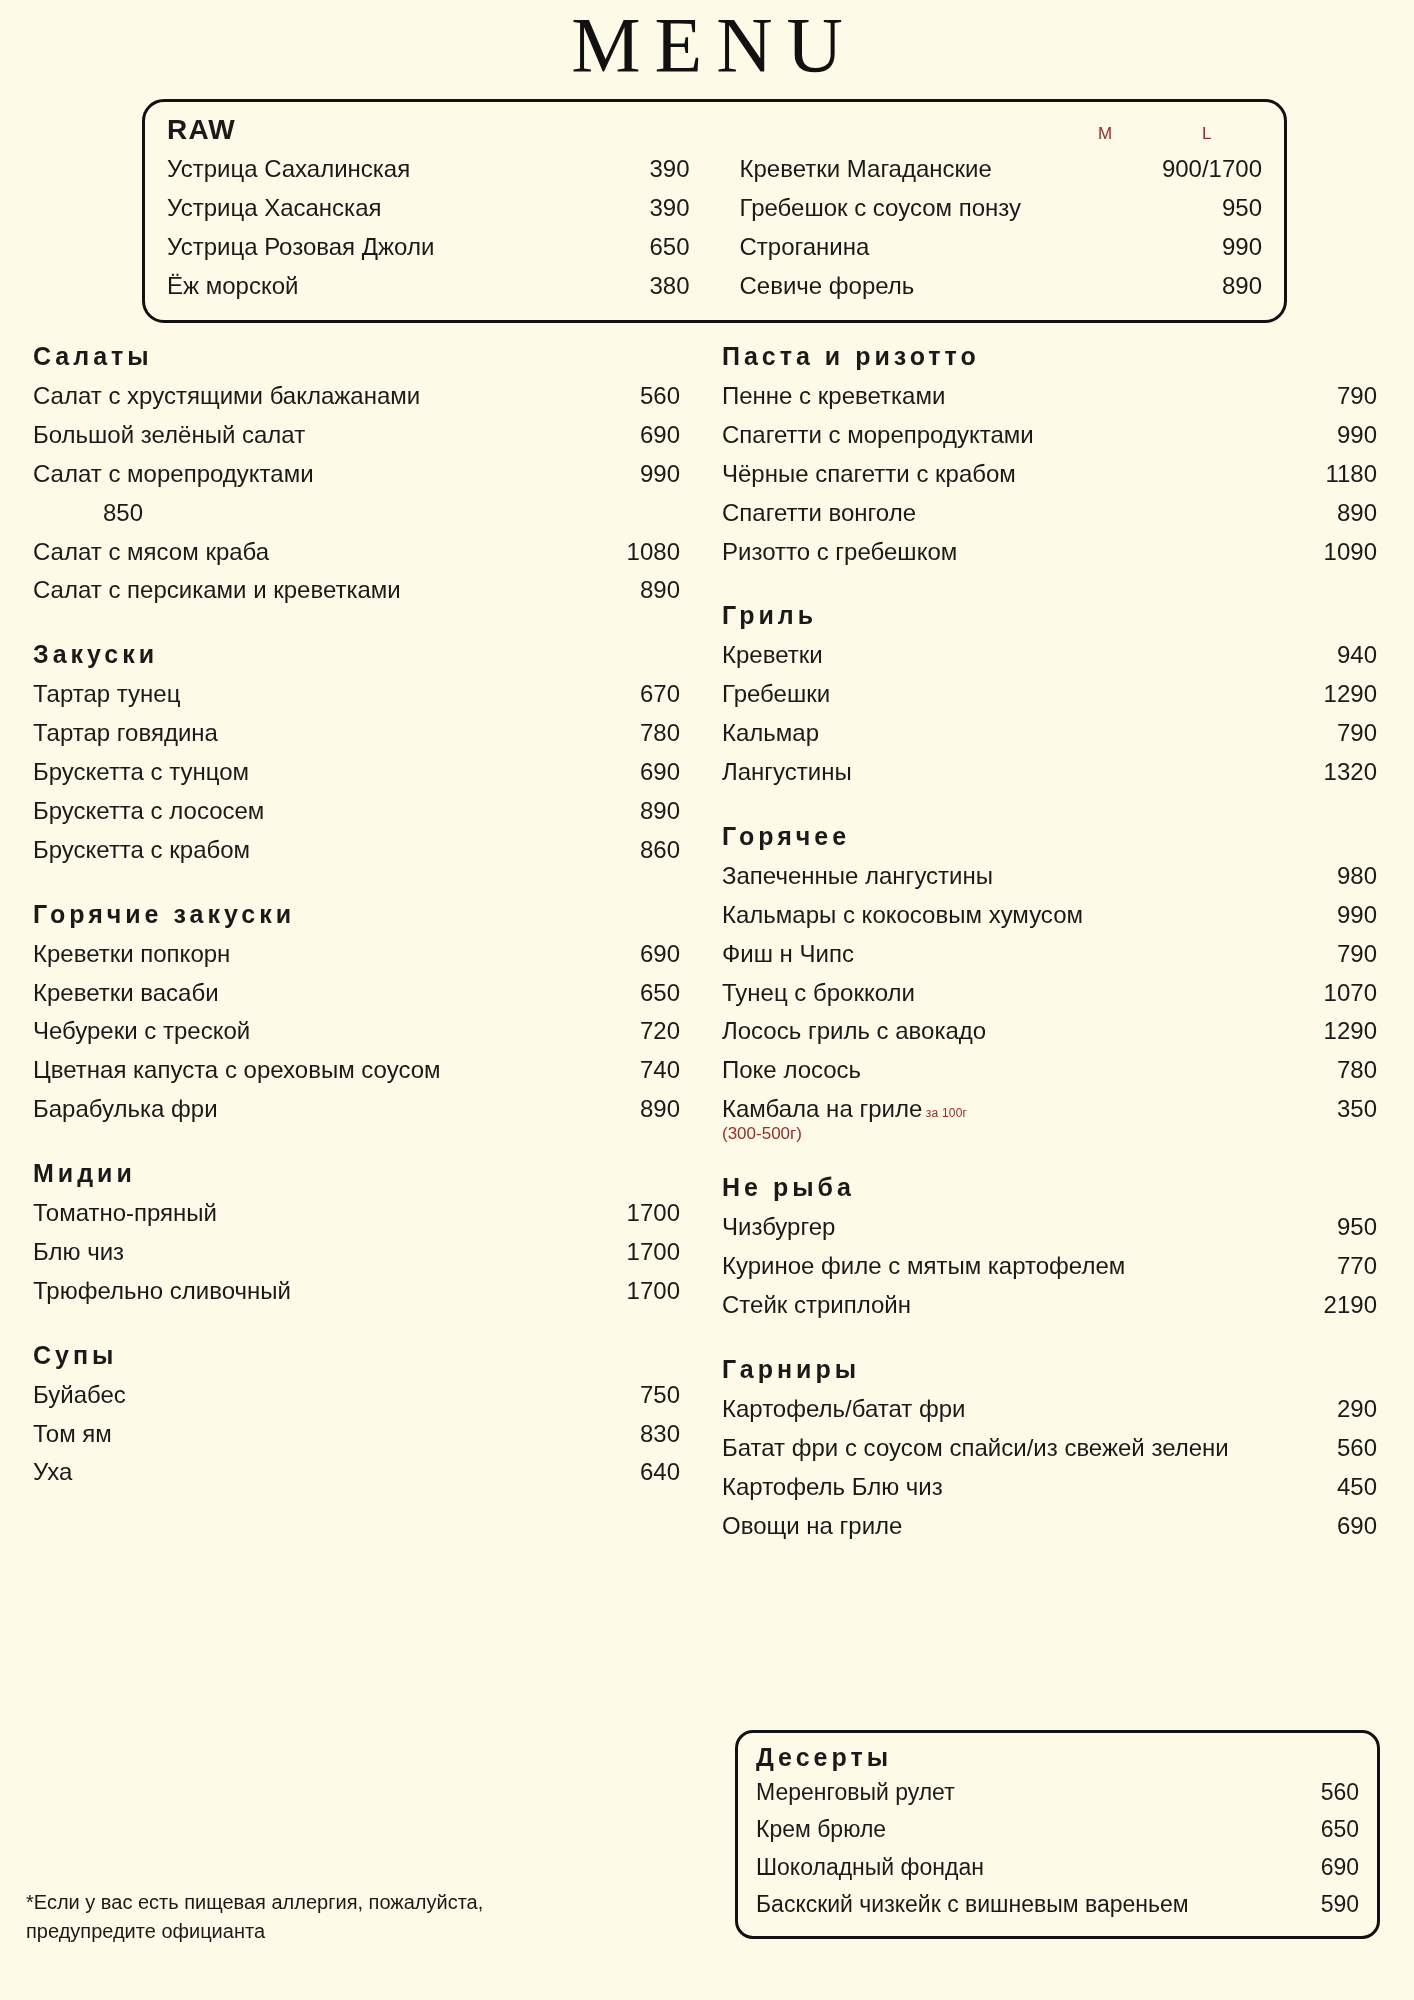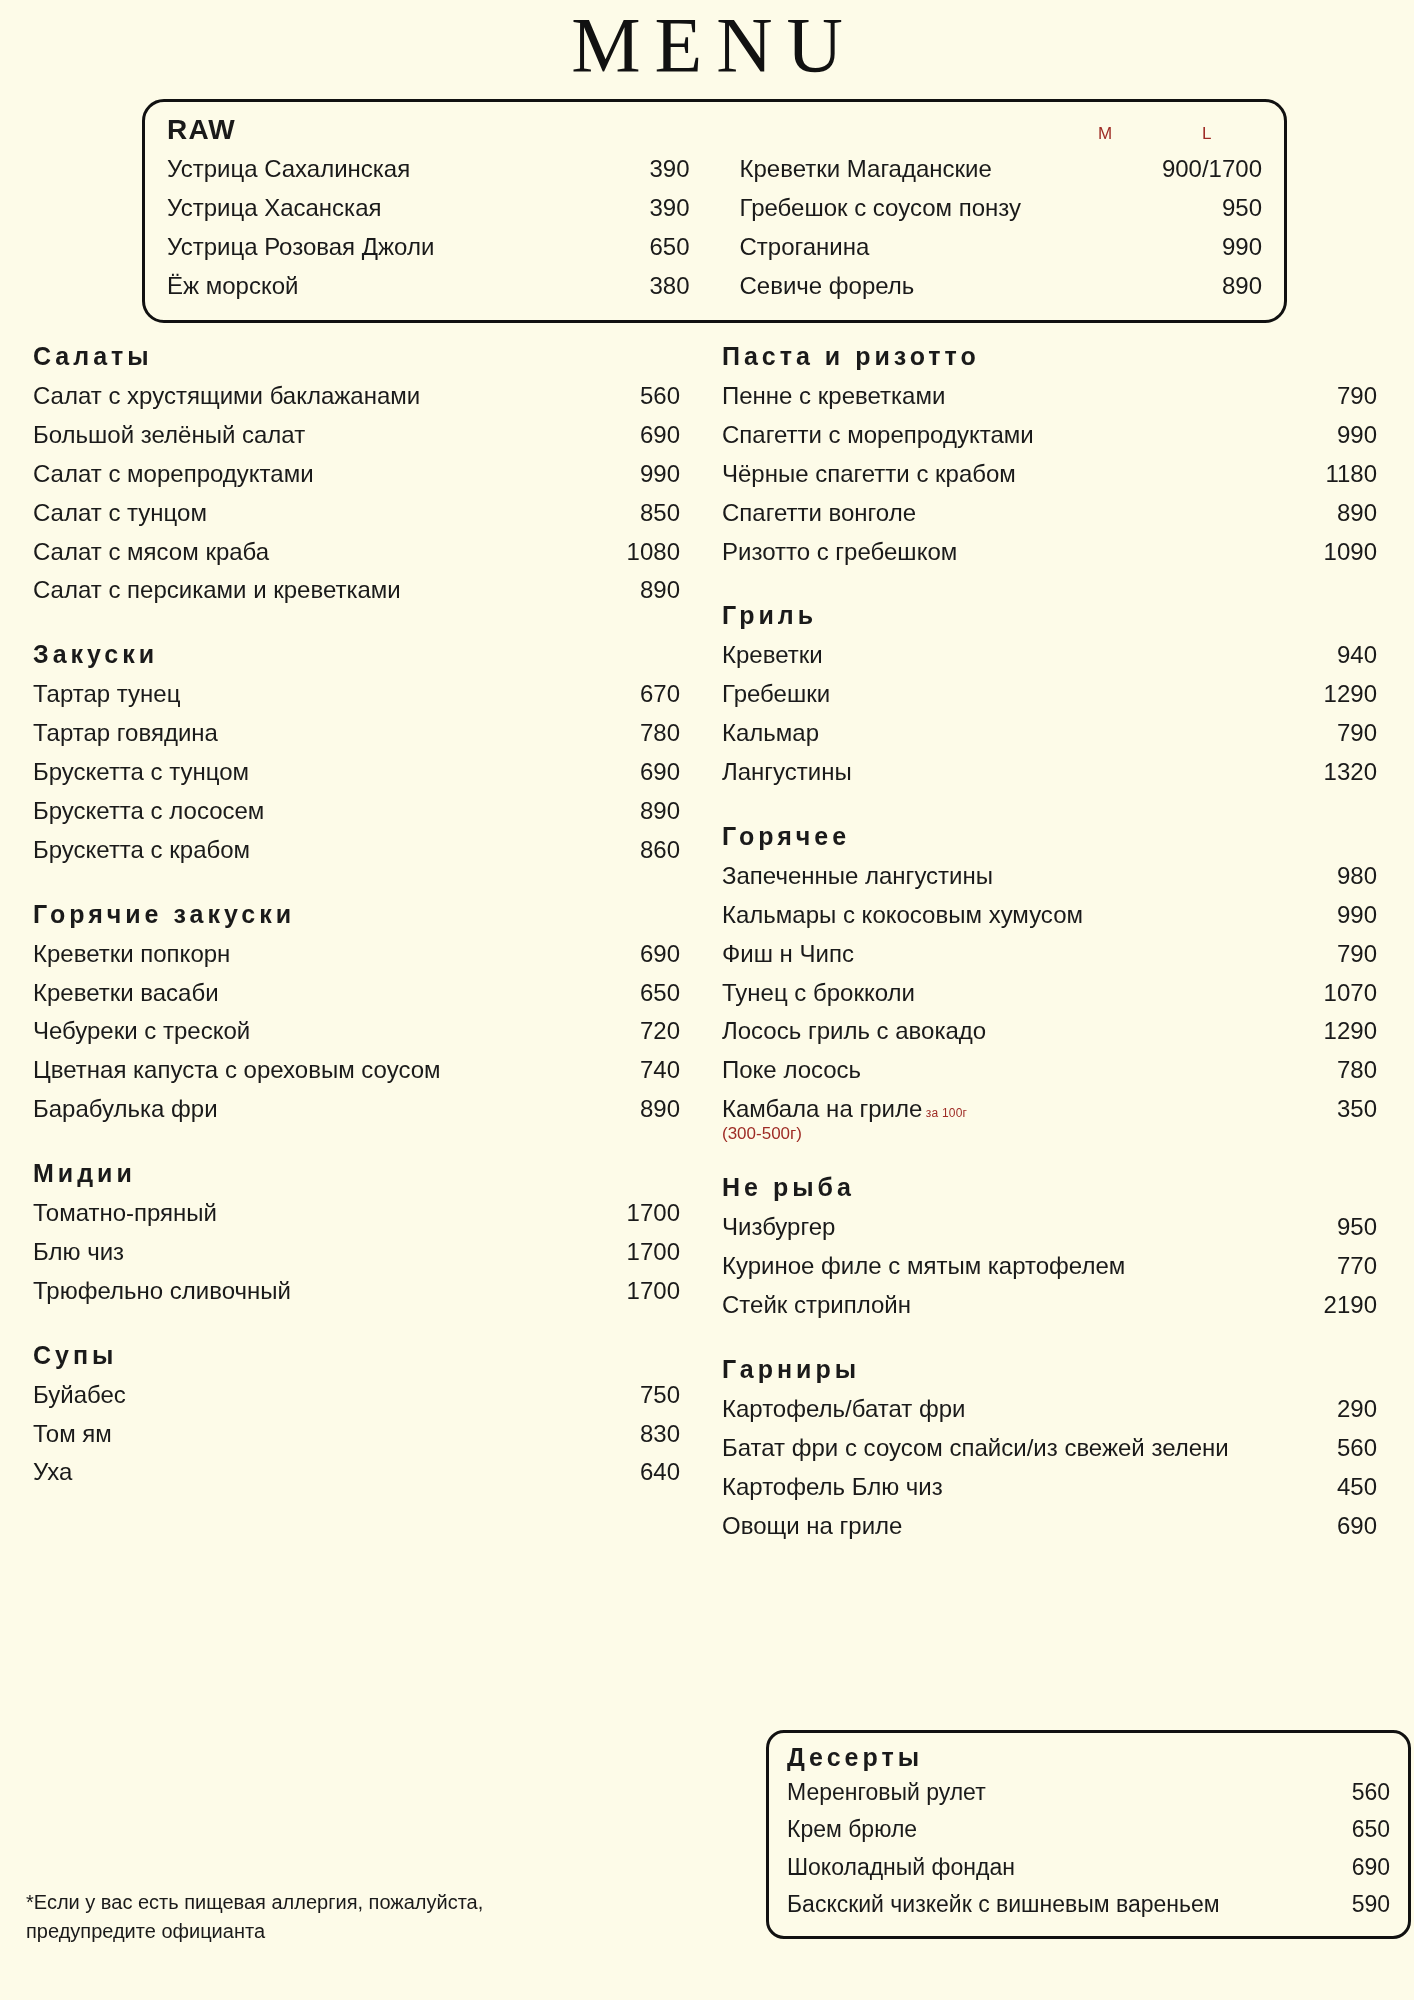--- a/index.html
+++ b/index.html
@@ -132,21 +132,20 @@
   
   .dessert-box {
     position: absolute;
     left: 735px;
     top: 1730px;
     width: 645px;
     box-sizing: border-box;
     border: 3px solid #111;
     border-radius: 18px;
     padding: 10px 18px 12px 18px;
-    margin-left: 31px;
   }
   .dessert-box .sec-title { margin-bottom: 2px; }
   .dessert-box .row { font-size: 23px; line-height: 1.63; }
   .dessert-box .row .pr { width: 80px; }
 
   
   .footnote {
     position: absolute;
     left: 26px;
     top: 1888px;
@@ -219,21 +218,20 @@
           </div>
           <div class="row">
             <div class="nm">Большой зелёный салат</div>
             <div class="pr">690</div>
           </div>
           <div class="row">
             <div class="nm">Салат с морепродуктами</div>
             <div class="pr">990</div>
           </div>
           <div class="row">
-            <div class="nm">Салат с тунцом</div>
             <div class="pr">850</div>
           </div>
           <div class="row">
             <div class="nm">Салат с мясом краба</div>
             <div class="pr">1080</div>
           </div>
           <div class="row">
             <div class="nm">Салат с персиками и креветками</div>
             <div class="pr">890</div>
           </div>

